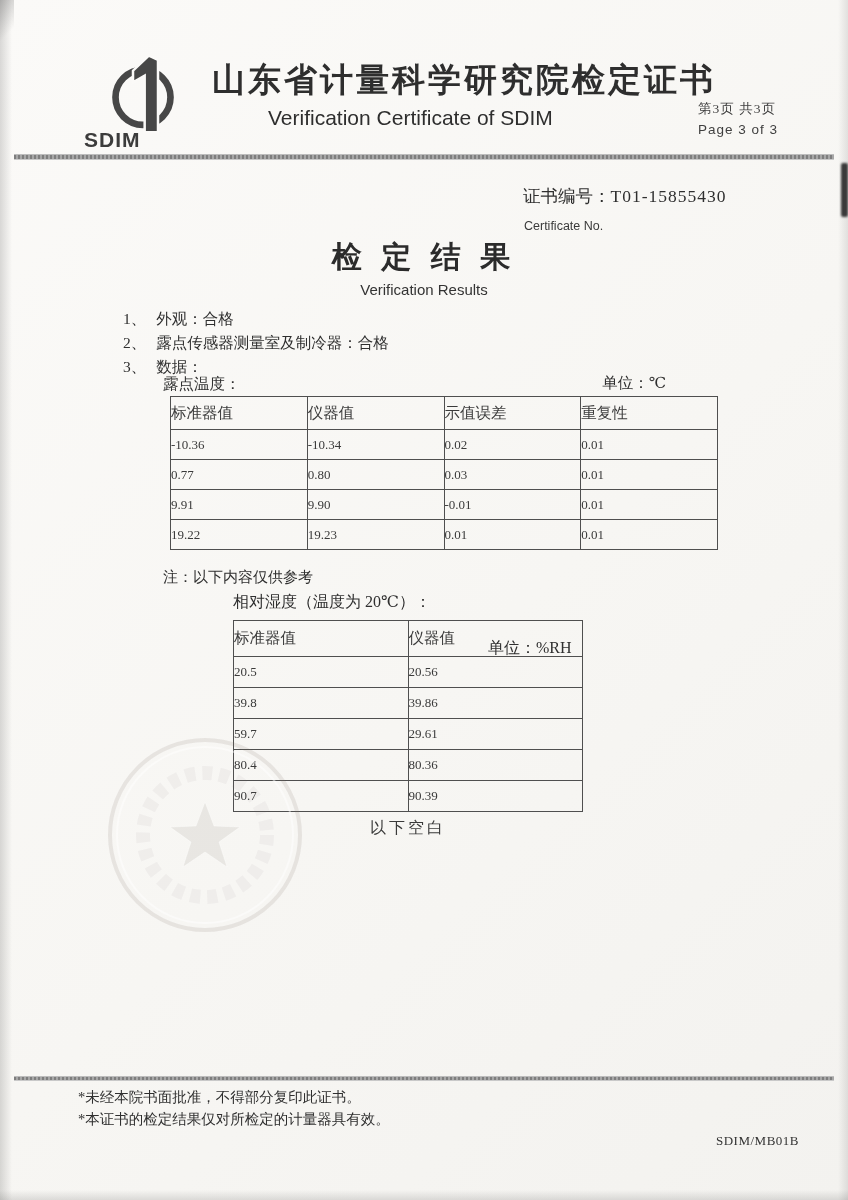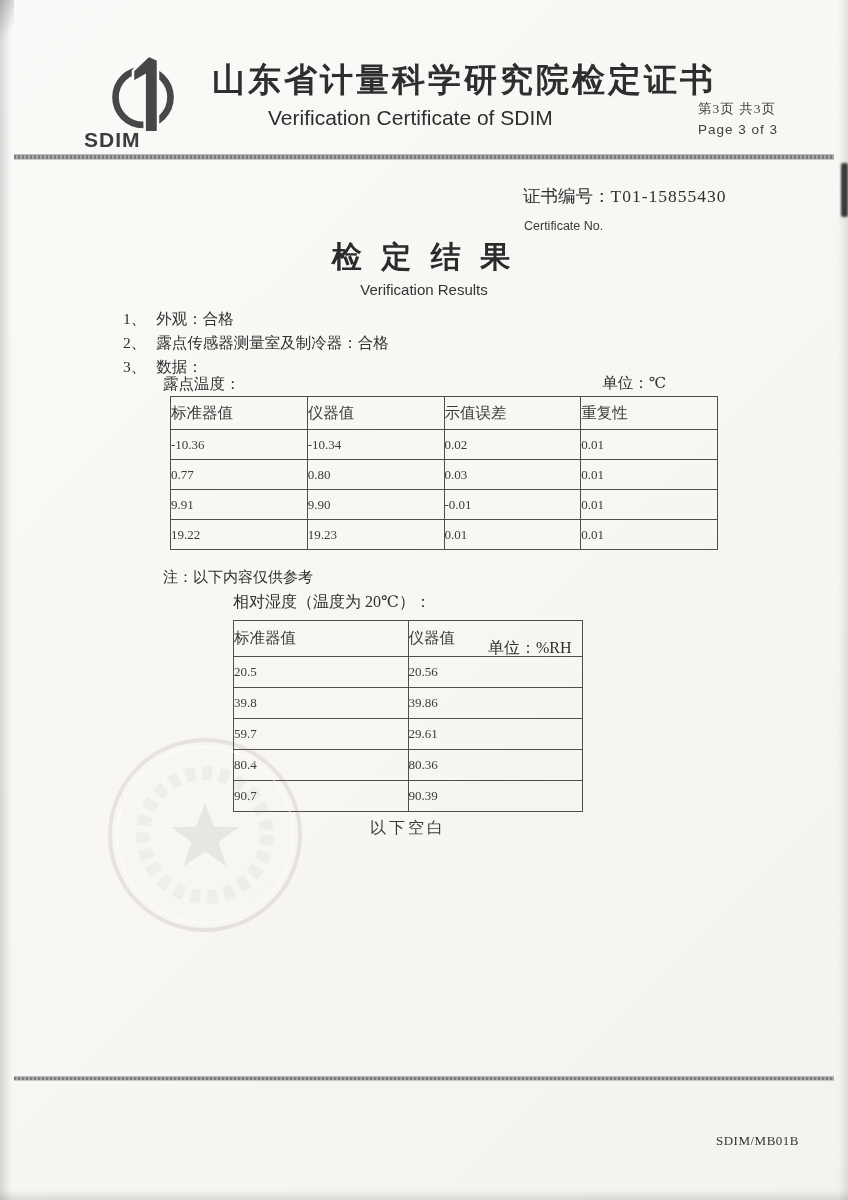--- a/index.html
+++ b/index.html
@@ -212,15 +212,19 @@
   <div class="end-marker">以下空白</div>
 
   <svg class="seal" viewBox="0 0 210 210">
     <circle cx="105" cy="105" r="95" fill="none" stroke="rgba(130,120,108,0.16)" stroke-width="4"></circle>
     <circle cx="105" cy="105" r="88" fill="none" stroke="rgba(255,255,255,0.5)" stroke-width="2"></circle>
     <circle cx="105" cy="105" r="62" fill="none" stroke="rgba(130,120,108,0.07)" stroke-width="14" stroke-dasharray="10 7"></circle>
     <path d="M105,72 L114,96 L140,97 L119,112 L127,137 L105,122 L83,137 L91,112 L70,97 L96,96 Z" fill="rgba(130,120,108,0.14)" stroke="rgba(255,255,255,0.4)" stroke-width="1"></path>
   </svg>
 
   <div class="rule rule-bottom"></div>
+  <div class="footer-notes">
+    <div>*未经本院书面批准，不得部分复印此证书。</div>
+    <div>*本证书的检定结果仅对所检定的计量器具有效。</div>
+  </div>
   <div class="form-code">SDIM/MB01B</div>
 
 </div>
 
 </body></html>

